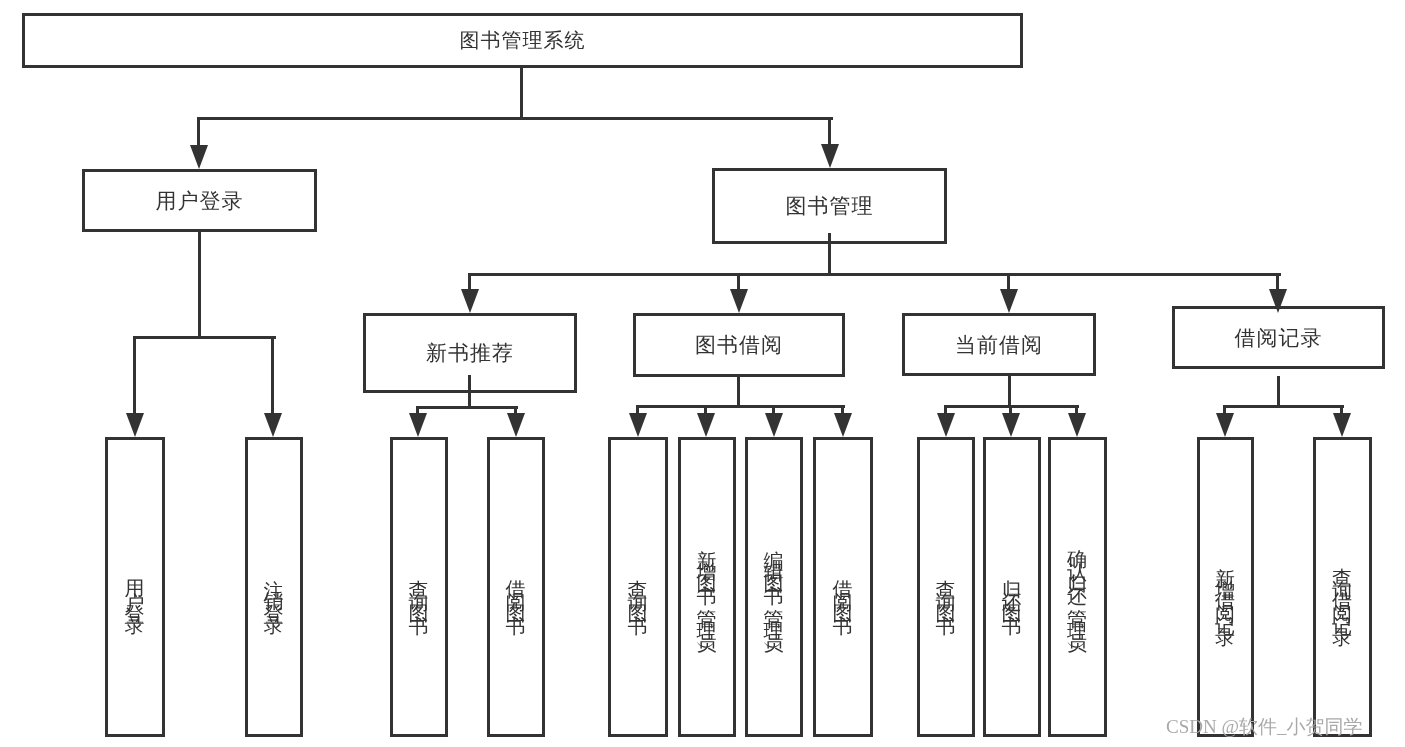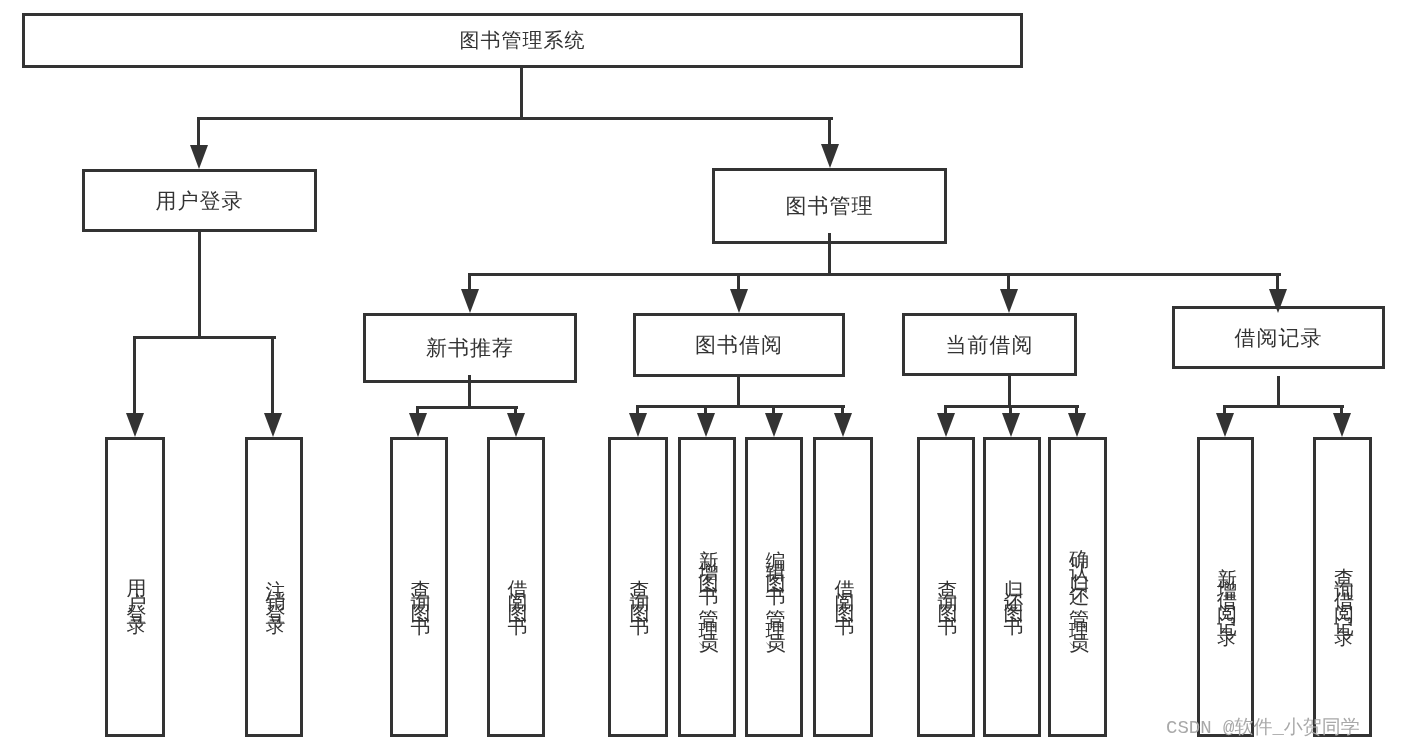--- a/index.html
+++ b/index.html
@@ -8,21 +8,21 @@
     --bg:#ffffff;
     --wm:#a9a9a9;
   }
   html,body{margin:0;padding:0;background:var(--bg);}
   .canvas{
     position:relative;
     width:1405px;
     height:747px;
     background:var(--bg);
     overflow:hidden;
-    font-family:Liberation Mono, monospace;
+    font-family:Liberation Serif, serif;
     border-radius:19px;
   }
   .box{
     position:absolute;
     box-sizing:border-box;
     border:3px solid var(--line);
     background:#fff;
     color:var(--text);
     display:flex;
     align-items:center;
@@ -65,23 +65,23 @@
 </head>
 <body>
 
 <div class="canvas">
 
   <div class="box root" style="left:22px;top:13px;width:1001px;height:55px;">图书管理系统</div>
 
   <div class="box" style="left:82px;top:169px;width:235px;height:63px;">用户登录</div>
   <div class="box" style="left:712px;top:168px;width:235px;height:76px;">图书管理</div>
 
-  <div class="box" style="left:363px;top:313px;width:214px;height:70px;">新书推荐</div>
+  <div class="box" style="left:363px;top:313px;width:214px;height:80px;">新书推荐</div>
   <div class="box" style="left:633px;top:313px;width:212px;height:64px;">图书借阅</div>
-  <div class="box" style="left:902px;top:313px;width:175px;height:63px;">当前借阅</div>
+  <div class="box" style="left:902px;top:313px;width:194px;height:63px;">当前借阅</div>
   <div class="box" style="left:1172px;top:306px;width:213px;height:63px;">借阅记录</div>
 
   <div class="box vbox" style="left:105px;top:437px;width:60px;height:300px;">用户登录</div>
   <div class="box vbox" style="left:245px;top:437px;width:58px;height:300px;">注销登录</div>
   <div class="box vbox" style="left:390px;top:437px;width:58px;height:300px;">查询图书</div>
   <div class="box vbox" style="left:487px;top:437px;width:58px;height:300px;">借阅图书</div>
   <div class="box vbox" style="left:608px;top:437px;width:60px;height:300px;">查询图书</div>
   <div class="box vbox" style="left:678px;top:437px;width:58px;height:300px;">新增图书（管理员）</div>
   <div class="box vbox" style="left:745px;top:437px;width:58px;height:300px;">编辑图书（管理员）</div>
   <div class="box vbox" style="left:813px;top:437px;width:60px;height:300px;">借阅图书</div>

